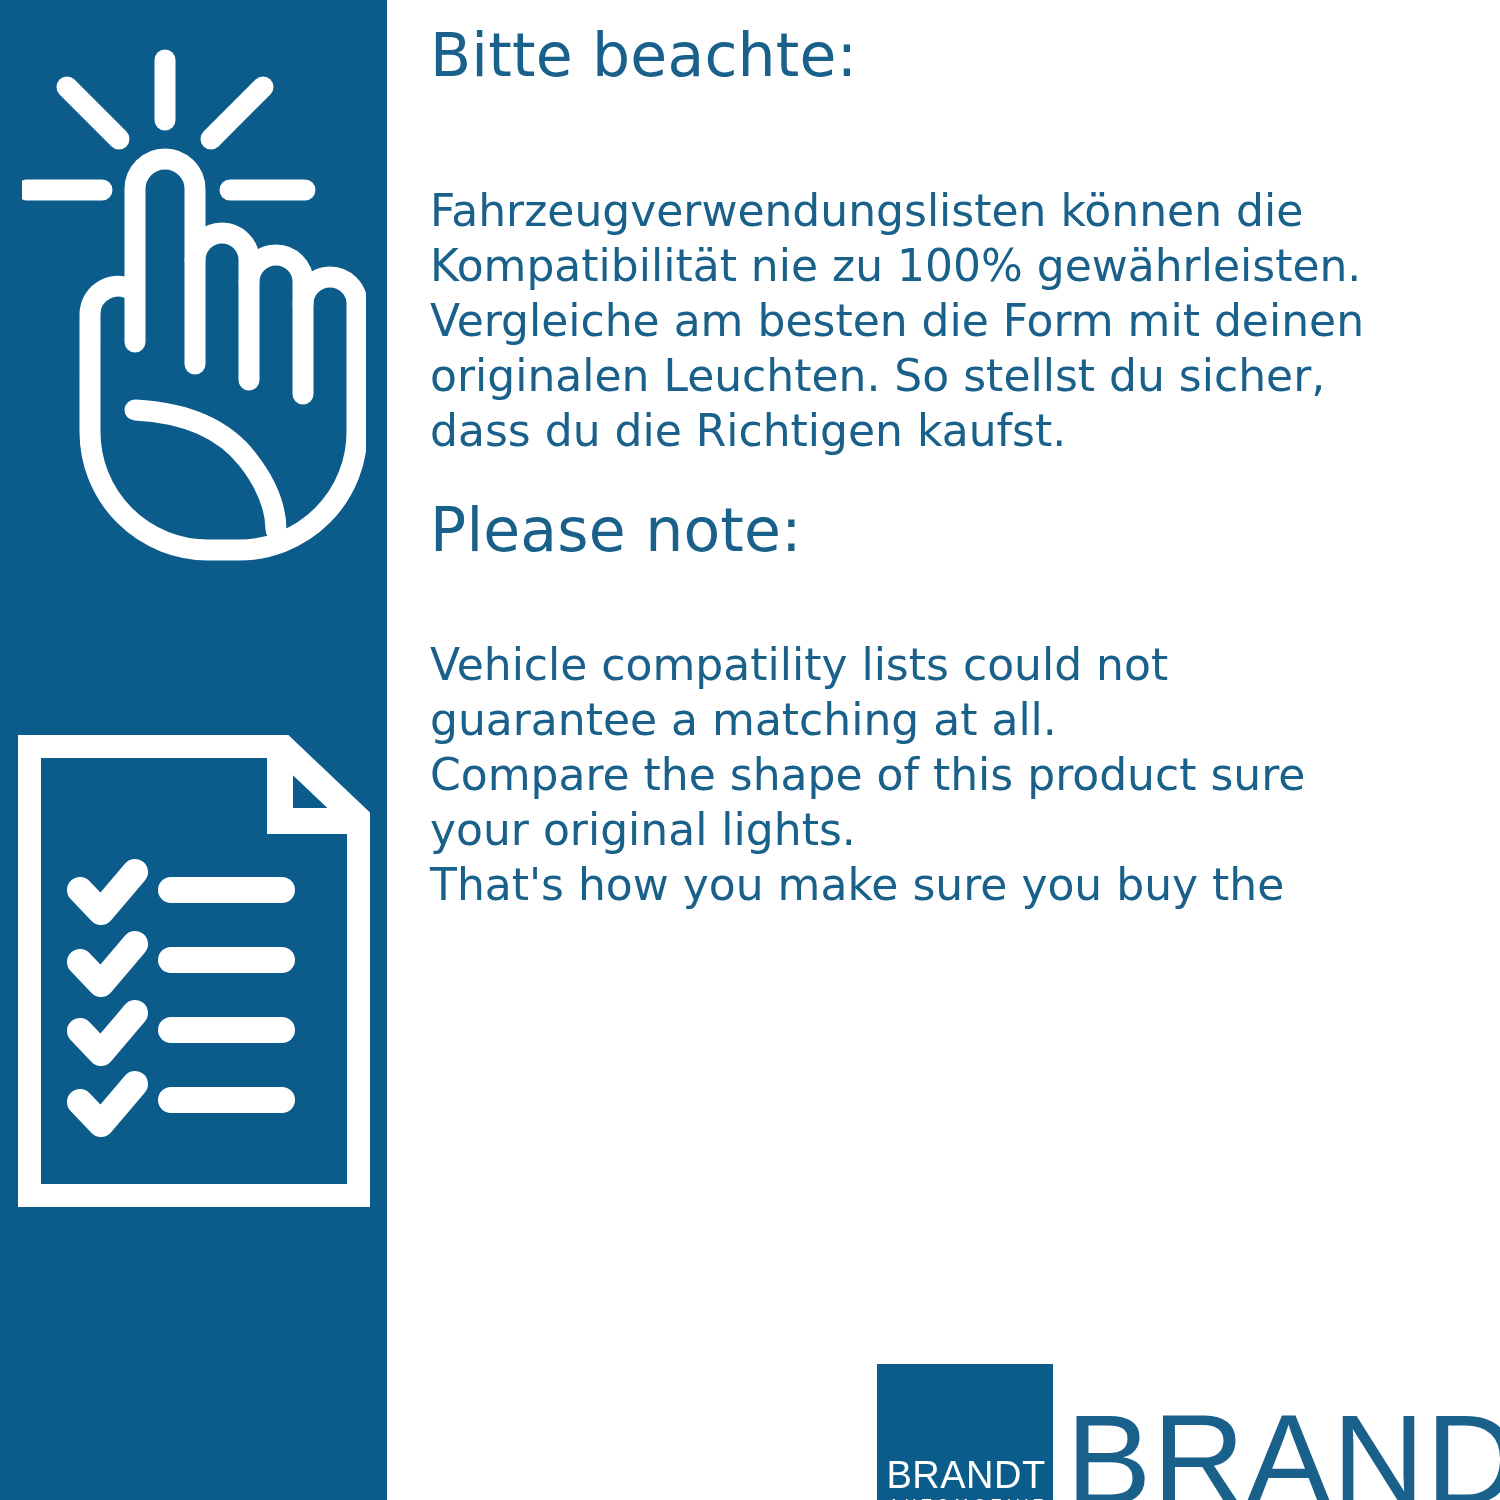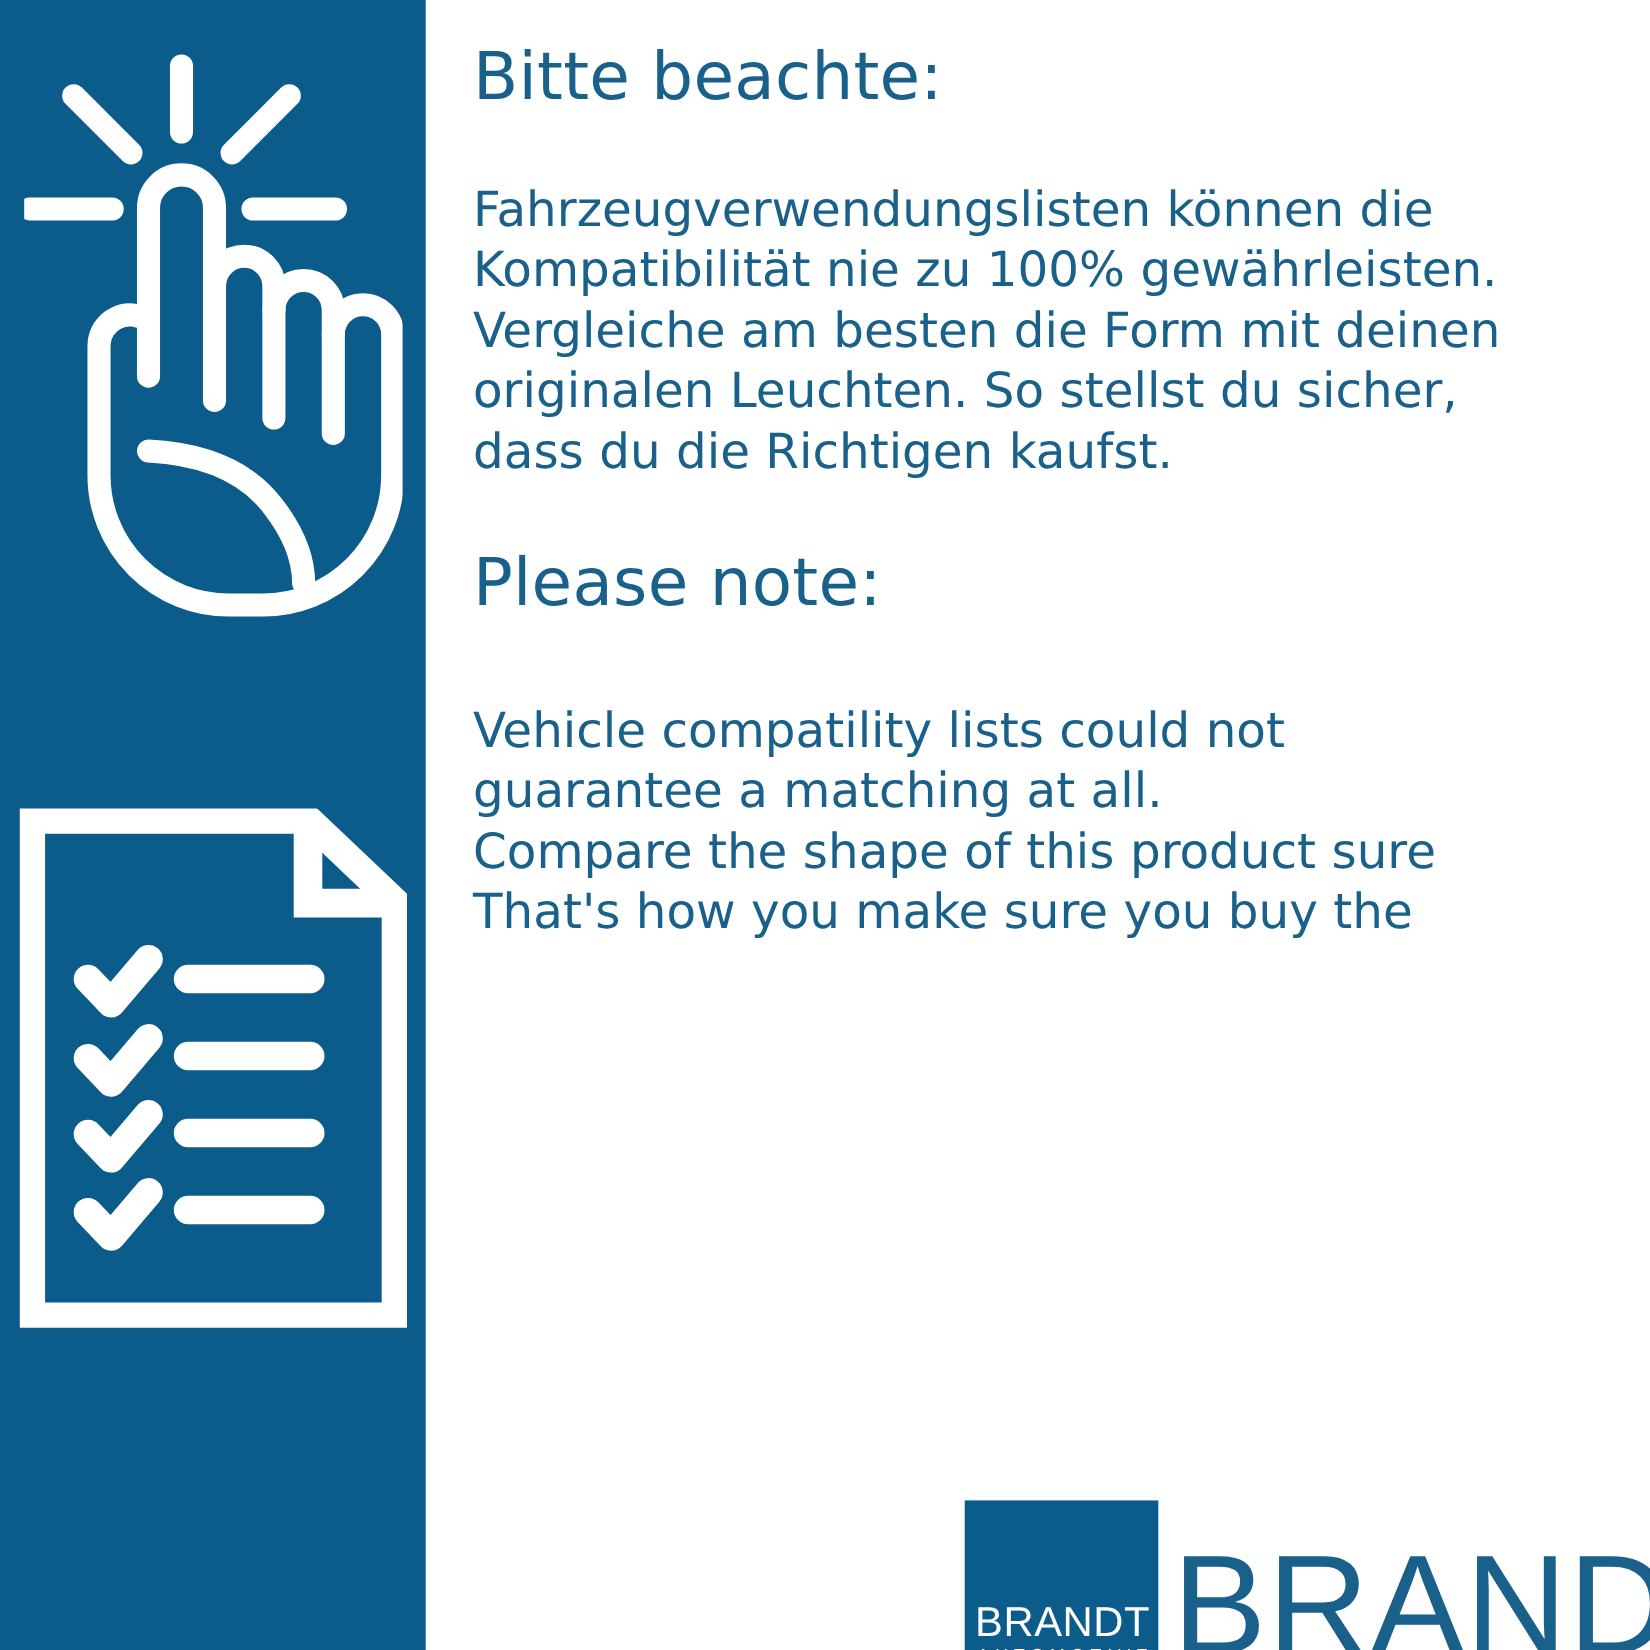--- a/index.html
+++ b/index.html
@@ -59,34 +59,34 @@
   .heading {
     position: absolute;
     left: 43px;
     color: #19608A;
     font-size: 60px;
     line-height: 60px;
     font-weight: 400;
     letter-spacing: 0.2px;
     white-space: nowrap;
   }
-  #heading-de { top: 40px; }
+  #heading-de { top: 25px; }
   #heading-en { top: 500px; }
 
   .para {
     position: absolute;
     left: 43px;
     color: #19608A;
     font-size: 44px;
     line-height: 55px;
     font-weight: 400;
     letter-spacing: 0px;
     width: 1030px;
   }
-  #para-de { top: 163px; }
+  #para-de { top: 183px; }
   #para-en { top: 637px; }
 
   .para .line {
     display: block;
     white-space: nowrap;
   }
 
   
   .logo {
     position: absolute;
@@ -223,20 +223,21 @@
       <span class="line">originalen Leuchten. So stellst du sicher,</span>
       <span class="line">dass du die Richtigen kaufst.</span>
     </div>
 
     <div class="heading" id="heading-en">Please note:</div>
 
     <div class="para" id="para-en">
       <span class="line">Vehicle compatility lists could not</span>
       <span class="line">guarantee a matching at all.</span>
       <span class="line">Compare the shape of this product sure</span>
+      <span class="line">your original lights.</span>
       <span class="line">That's how you make sure you buy the</span>
     </div>
 
     <div class="logo">
       <div class="logo-mark">
         <div class="logo-mark-brandt">BRANDT</div>
         <div class="logo-mark-automotive">AUTOMOTIVE</div>
       </div>
       <div class="logo-wordmark">BRANDT</div>
     </div>

